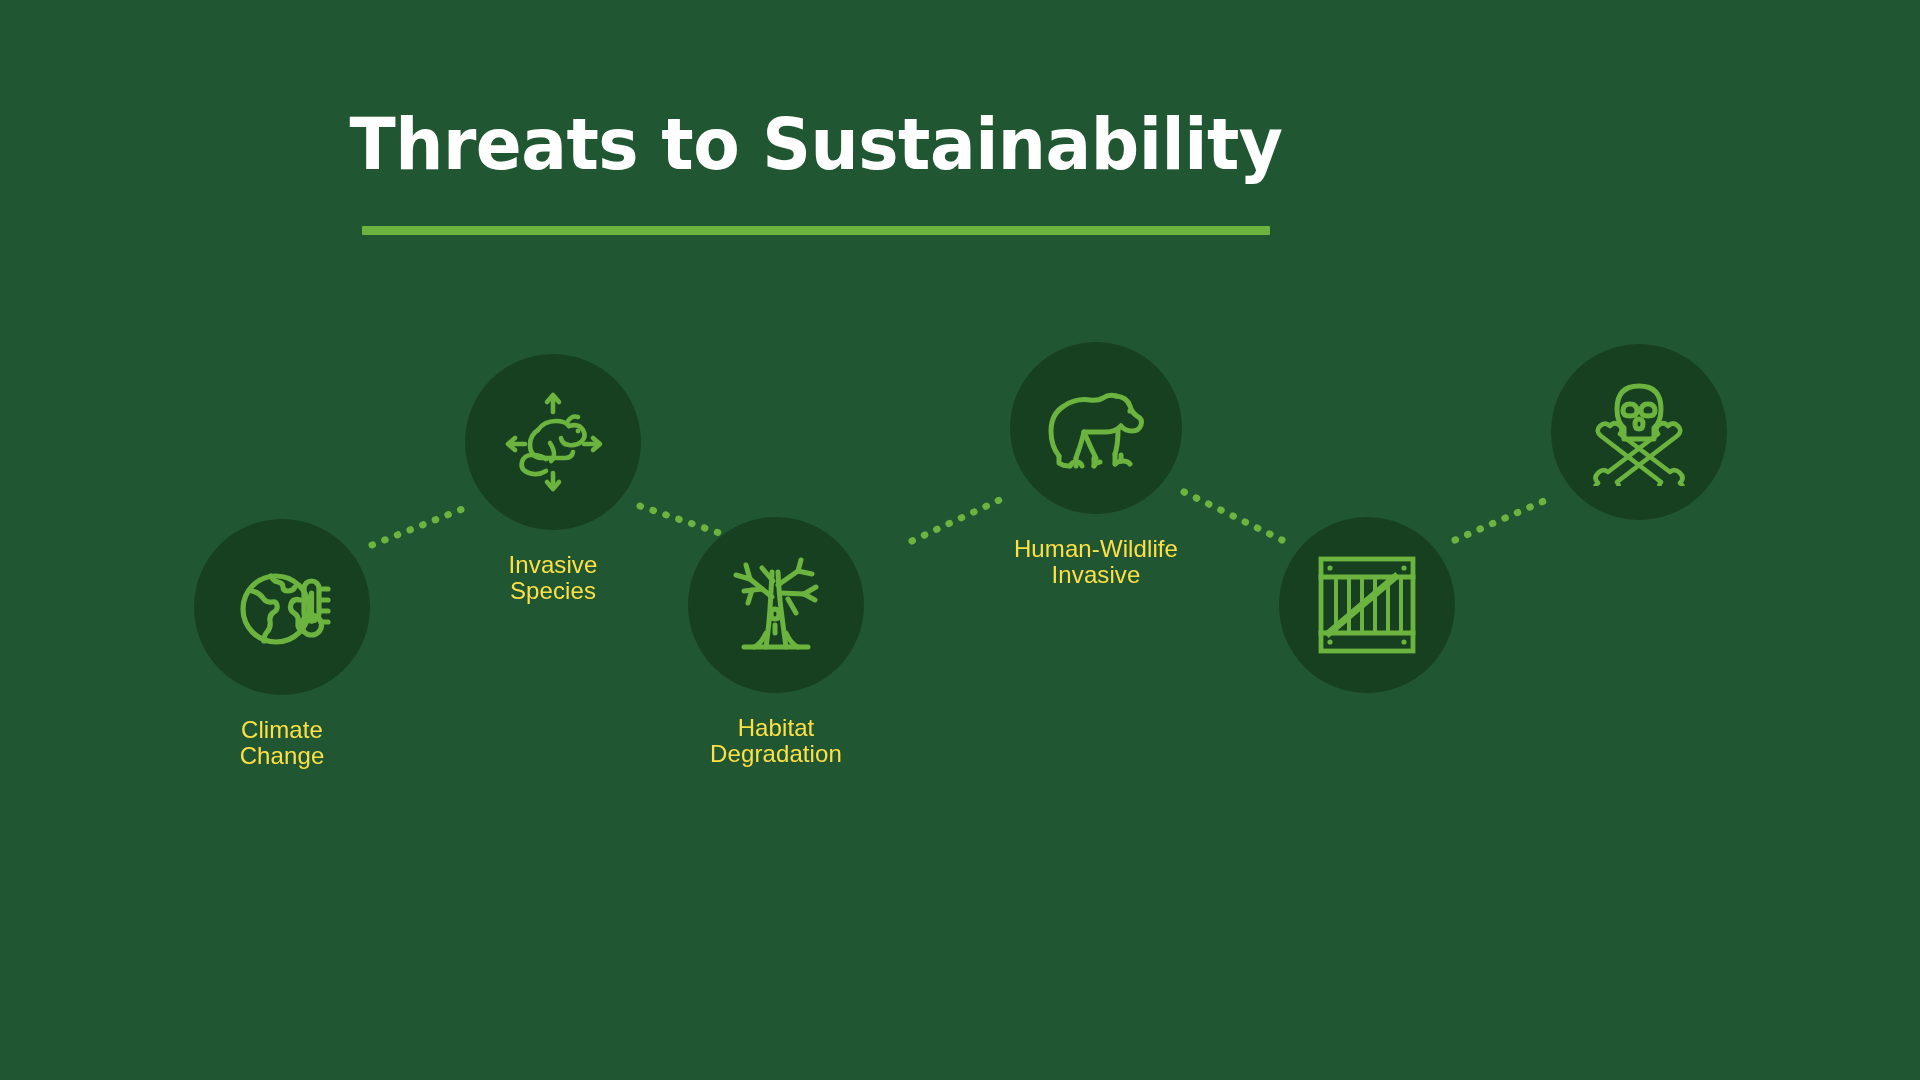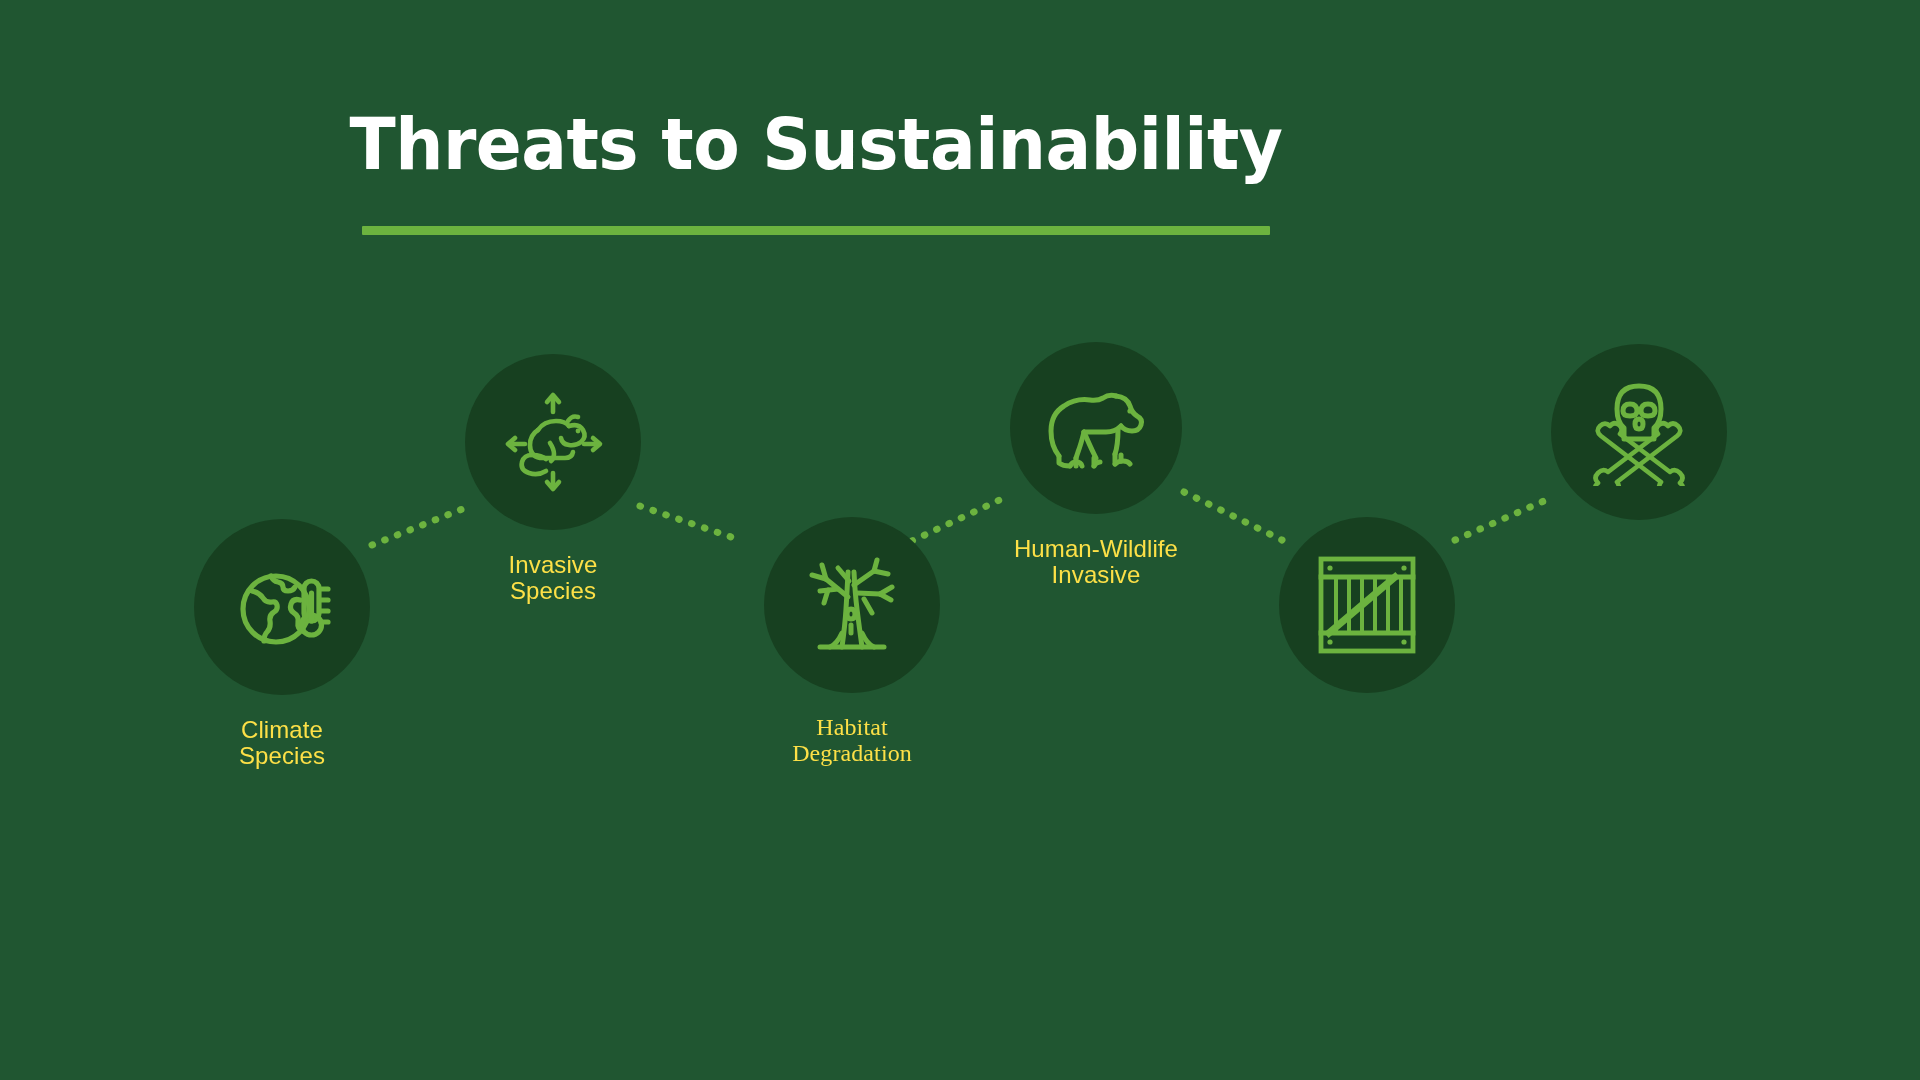--- a/index.html
+++ b/index.html
@@ -123,21 +123,21 @@
           <circle cx="81.5" cy="70" r="10"></circle>
           <line x1="81.5" y1="38" x2="81.5" y2="66"></line>
           <line x1="91" y1="34" x2="98" y2="34"></line>
           <line x1="91" y1="45" x2="98" y2="45"></line>
           <line x1="91" y1="56" x2="98" y2="56"></line>
           <line x1="91" y1="67" x2="98" y2="67"></line>
         </svg>
       </span>
     </div>
     <div class="node-label">Climate
-Species</div>
+Change</div>
   </div>
 
   <div class="node" style="left:553px; top:354px;">
     <div class="node-circle">
       <span class="node-icon">
         <svg width="110" height="110" viewBox="0 0 110 110" fill="none" stroke="#6CB33F" stroke-width="4.6" stroke-linecap="round" stroke-linejoin="round">
 
           <path d="M40 43 q-8 5 -8 15 q0 11 10 13 l25 0 q7 0 8 -6"></path>
           <path d="M40 43 q6 -9 18 -9 q9 0 13 5"></path>
           <path d="M71 39 q10 -3 14 4 q4 7 -2 12 q-5 4 -12 3 q-7 -1 -8 -7"></path>
@@ -157,21 +157,21 @@
             <line x1="86" y1="57" x2="101" y2="57"></line>
             <polyline points="95,51 102,57 95,63"></polyline>
           </g>
         </svg>
       </span>
     </div>
     <div class="node-label">Invasive
 Species</div>
   </div>
 
-  <div class="node" style="left:852px; top:517px;font-family:Liberation Serif, serif;">
+  <div class="node" style="left:776px; top:517px;">
     <div class="node-circle">
       <span class="node-icon">
         <svg width="108" height="108" viewBox="0 0 108 108" fill="none" stroke="#6CB33F" stroke-width="5" stroke-linecap="round" stroke-linejoin="round">
 
           <path d="M44 96 q3 -22 4 -38 q1 -16 2 -37"></path>
           <path d="M64 96 q-3 -22 -5 -38 q-2 -16 -3 -37"></path>
           <path d="M32 96 q7 -3 12 -14"></path>
           <path d="M76 96 q-7 -3 -12 -14"></path>
           <line x1="22" y1="96" x2="86" y2="96"></line>
 

